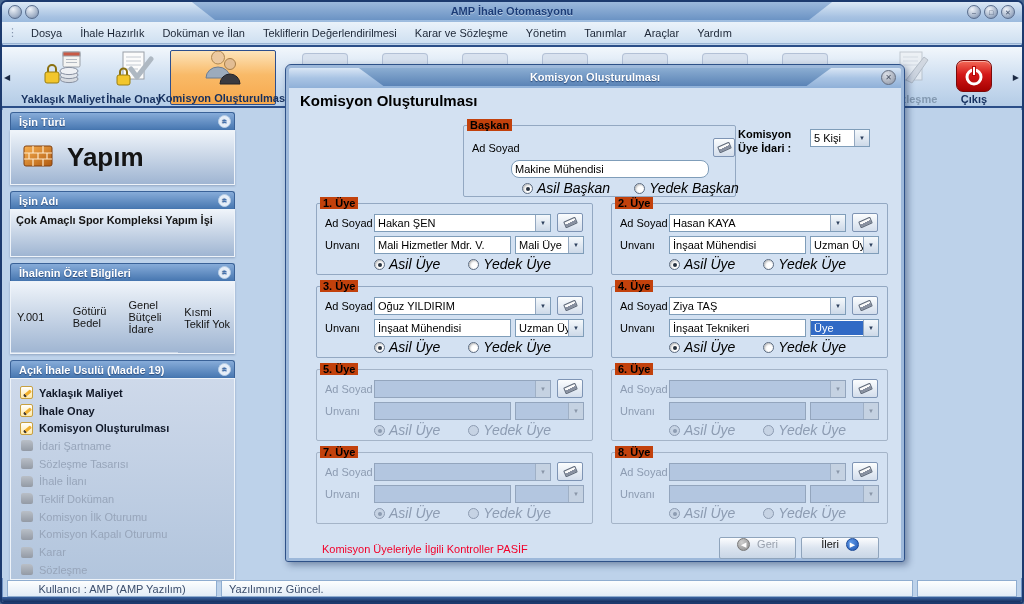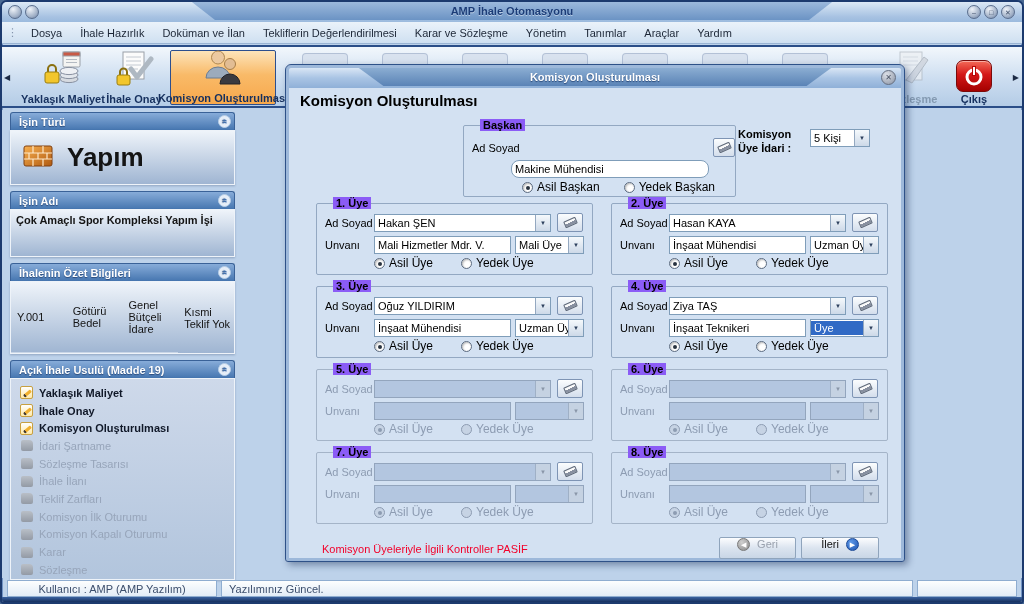--- a/index.html
+++ b/index.html
@@ -58,30 +58,30 @@
 .pencil{position:absolute;left:2px;top:5px;width:9px;height:3px;background:linear-gradient(90deg,#403830 22%,#f0b030 22%);transform:rotate(-40deg);border-radius:1px;}
 .gray-ic{width:12px;height:11px;background:linear-gradient(#b9bfc7,#939aa5);border-radius:2px 4px 2px 2px;flex:none;margin-left:1px;}
 
 .dialog{position:absolute;left:283px;top:62px;width:620px;height:498px;background:#d3e1f2;border:1px solid #2e5188;border-radius:6px 6px 3px 3px;box-shadow:inset 0 0 0 3px #9db8da,3px 3px 7px rgba(25,45,85,.45);z-index:20;}
 .dlg-tb{position:absolute;left:3px;top:3px;right:3px;height:20px;background:linear-gradient(#d9e6f5,#a9c4e4 50%,#8fb0d8);border-radius:4px 4px 0 0;}
 .dlg-band{position:absolute;left:60px;right:60px;top:0;height:18px;background:linear-gradient(#8badd2,#5a83b6);clip-path:polygon(2% 0,98% 0,93% 100%,7% 100%);}
 .dlg-title{position:absolute;left:0;right:0;top:3px;text-align:center;color:#fff;font-size:11px;font-weight:bold;text-shadow:0 1px 1px #2a4a7a;}
 .dlg-close{position:absolute;right:5px;top:2px;width:15px;height:15px;border-radius:50%;background:radial-gradient(circle at 35% 28%,#dde1e8,#8a93a4);border:1px solid #666f80;color:#4c5566;font-size:8px;display:flex;align-items:center;justify-content:center;line-height:1;}
 .dlg-heading{position:absolute;left:14px;top:27px;font-size:15px;font-weight:bold;color:#000;}
 .group{position:absolute;border:1px solid #93a8c2;border-radius:2px;}
-.glegend{position:absolute;left:16px;top:-7px;background:#8b5cf6;padding:0 3px;font-size:11px;font-weight:bold;color:#000;white-space:nowrap;}
+.glegend{position:absolute;left:3px;top:-7px;background:#c2410c;padding:0 3px;font-size:11px;font-weight:bold;color:#000;white-space:nowrap;}
 .flabel{font-size:11px;color:#000;white-space:nowrap;}
 .tinput{background:#fff;border:1px solid #7f9db9;font-size:11px;color:#000;padding:2px 3px;white-space:nowrap;overflow:hidden;}
 .combo{background:#fff;border:1px solid #7f9db9;display:flex;align-items:stretch;}
 .combo-text{flex:1;font-size:11px;color:#000;padding:1px 3px;white-space:nowrap;overflow:hidden;align-self:center;}
 .combo-btn{width:15px;flex:none;background:linear-gradient(#f5f9fc,#cdd9e8);border-left:1px solid #94a8c0;display:flex;align-items:center;justify-content:center;font-size:6px;color:#2e415e;}
 .eraser-btn{background:linear-gradient(#fbfdfe,#d4deec);border:1px solid #7e94b4;border-radius:2px;display:flex;align-items:center;justify-content:center;}
 .eraser{width:13px;height:7px;background:linear-gradient(#fafafa 45%,#8890a0 45%);border:1px solid #5e6878;transform:rotate(-24deg);border-radius:1px;}
 .radio-wrap{display:inline-flex;align-items:center;gap:4px;}
-.rlabel{font-size:12px;color:#000;white-space:nowrap;}
+.rlabel{font-size:14px;color:#000;white-space:nowrap;font-style:italic;}
 .radio{width:11px;height:11px;border-radius:50%;background:#fff;border:1px solid #5a6a80;display:inline-block;position:relative;box-shadow:inset 1px 1px 2px rgba(0,0,0,.28);flex:none;}
 .radio.checked::after{content:"";position:absolute;left:3px;top:3px;width:4px;height:4px;border-radius:50%;background:#28323f;}
 
 .chairman{left:177px;top:60px;width:273px;height:72px;}
 .chairman .lbl-name{position:absolute;left:8px;top:16px;}
 .chairman .name-combo{position:absolute;left:47px;top:12px;width:198px;height:19px;}
 .chairman .eraser-btn{position:absolute;left:249px;top:12px;width:22px;height:19px;}
 .chairman .tinput{position:absolute;left:47px;top:34px;width:198px;height:18px;border-radius:8px;}
 .chairman .r3{position:absolute;left:58px;top:54px;display:flex;gap:24px;}
 
@@ -343,21 +343,21 @@
     <span class="usul-label">Sözleşme Tasarısı</span>
   </div>
             <div class="usul-item disabled">
 
     <span class="gray-ic"></span>
     <span class="usul-label">İhale İlanı</span>
   </div>
             <div class="usul-item disabled">
 
     <span class="gray-ic"></span>
-    <span class="usul-label">Teklif Zarfları</span>
+    <span class="usul-label">Teklif Doküman</span>
   </div>
             <div class="usul-item disabled">
 
     <span class="gray-ic"></span>
     <span class="usul-label">Komisyon İlk Oturumu</span>
   </div>
             <div class="usul-item disabled">
 
     <span class="gray-ic"></span>
     <span class="usul-label">Komisyon Kapalı Oturumu</span>

